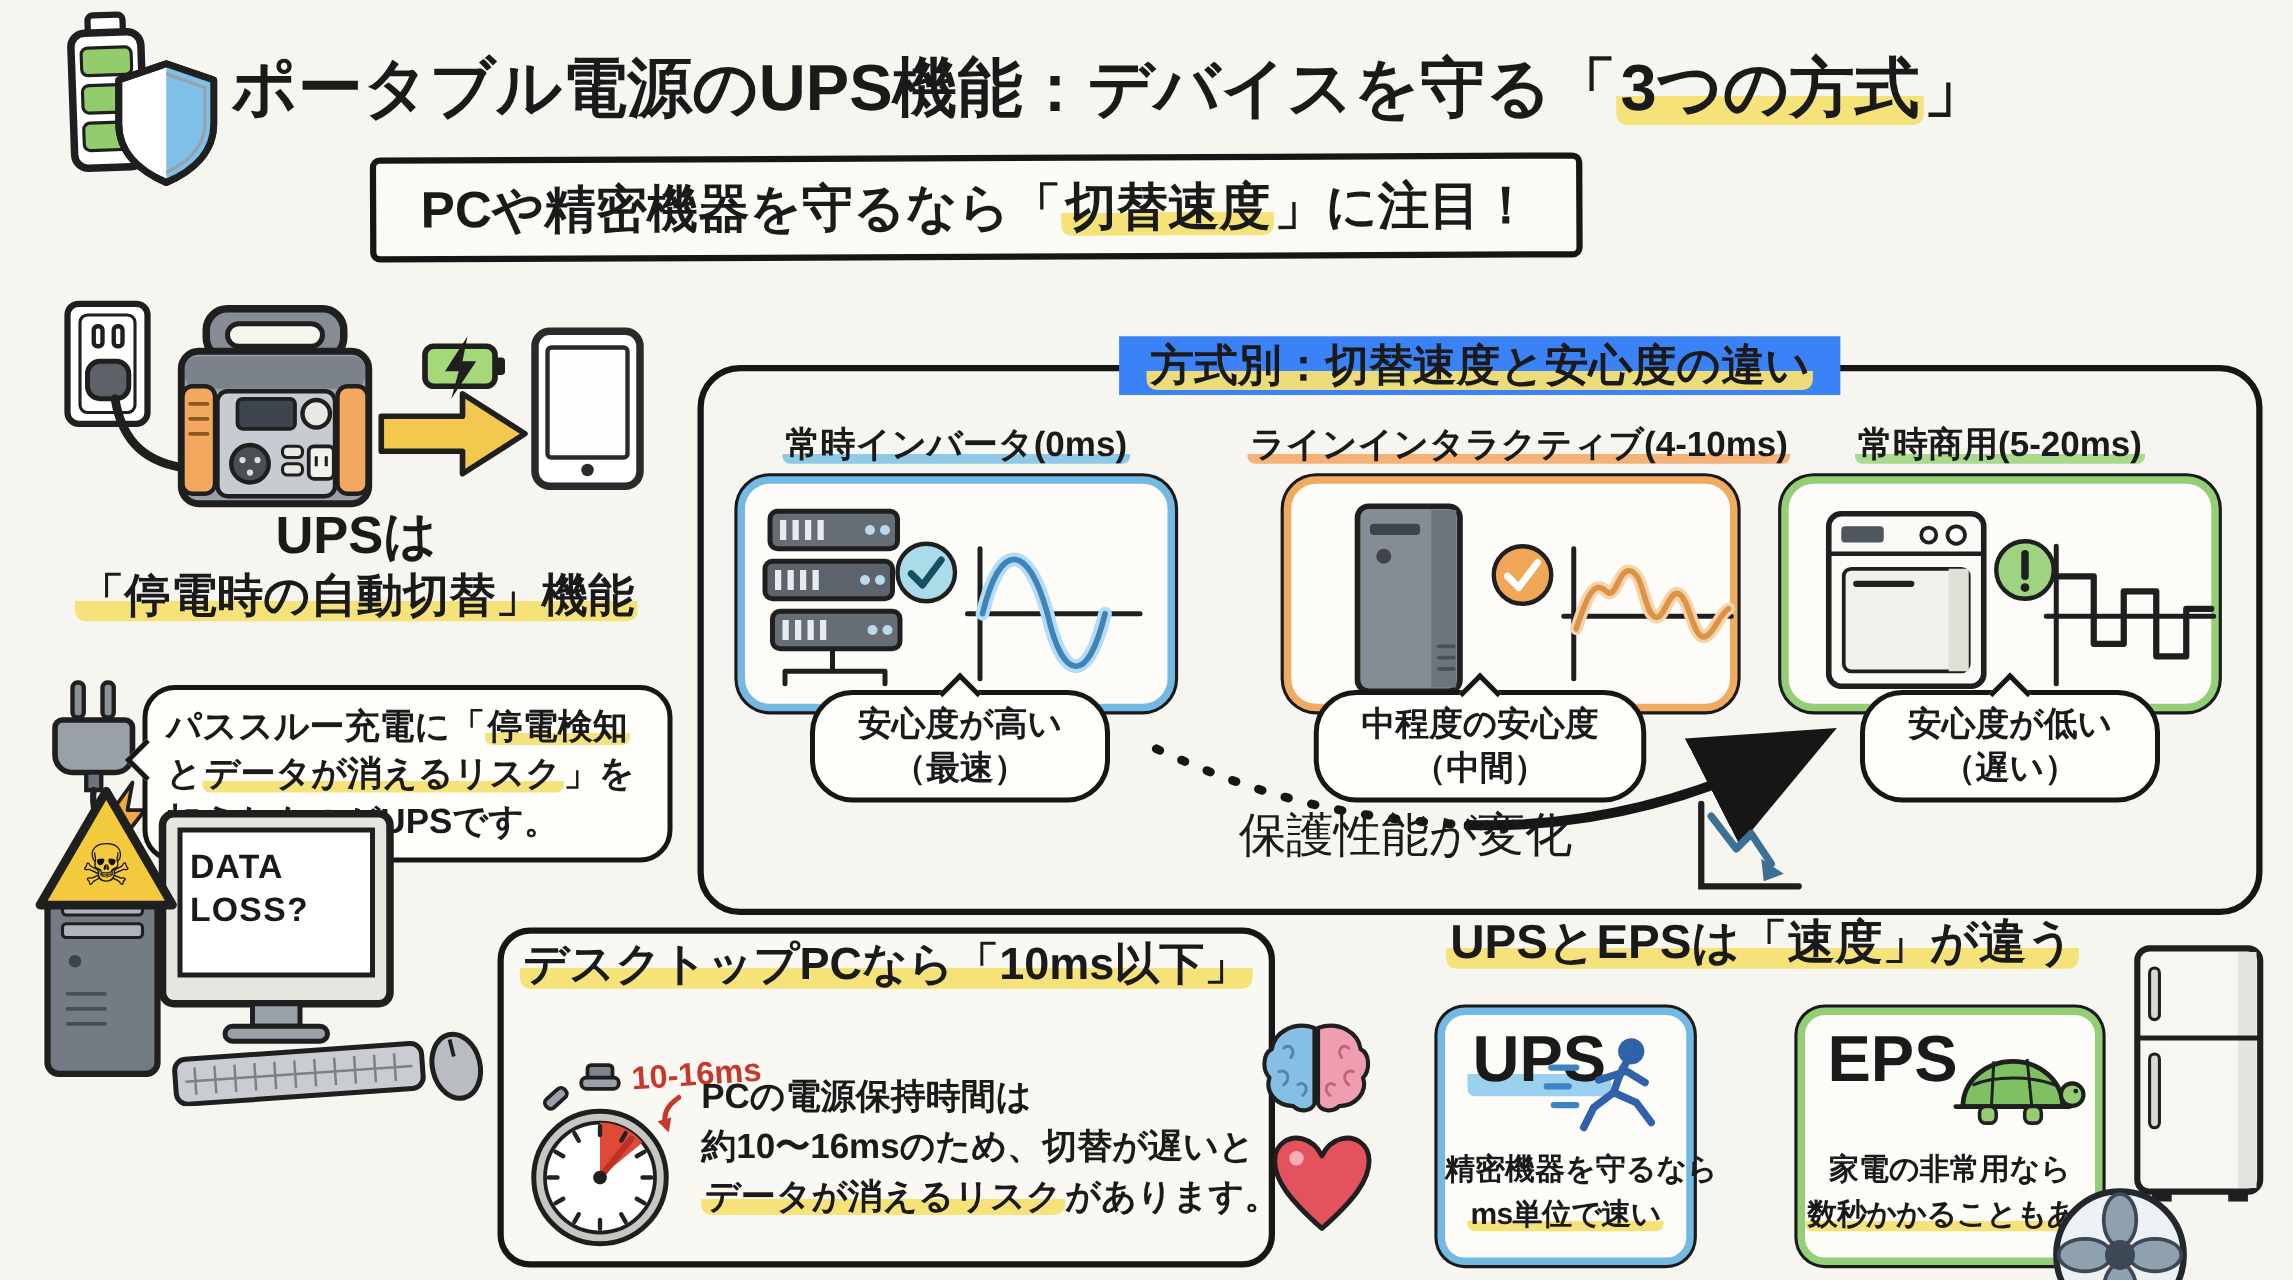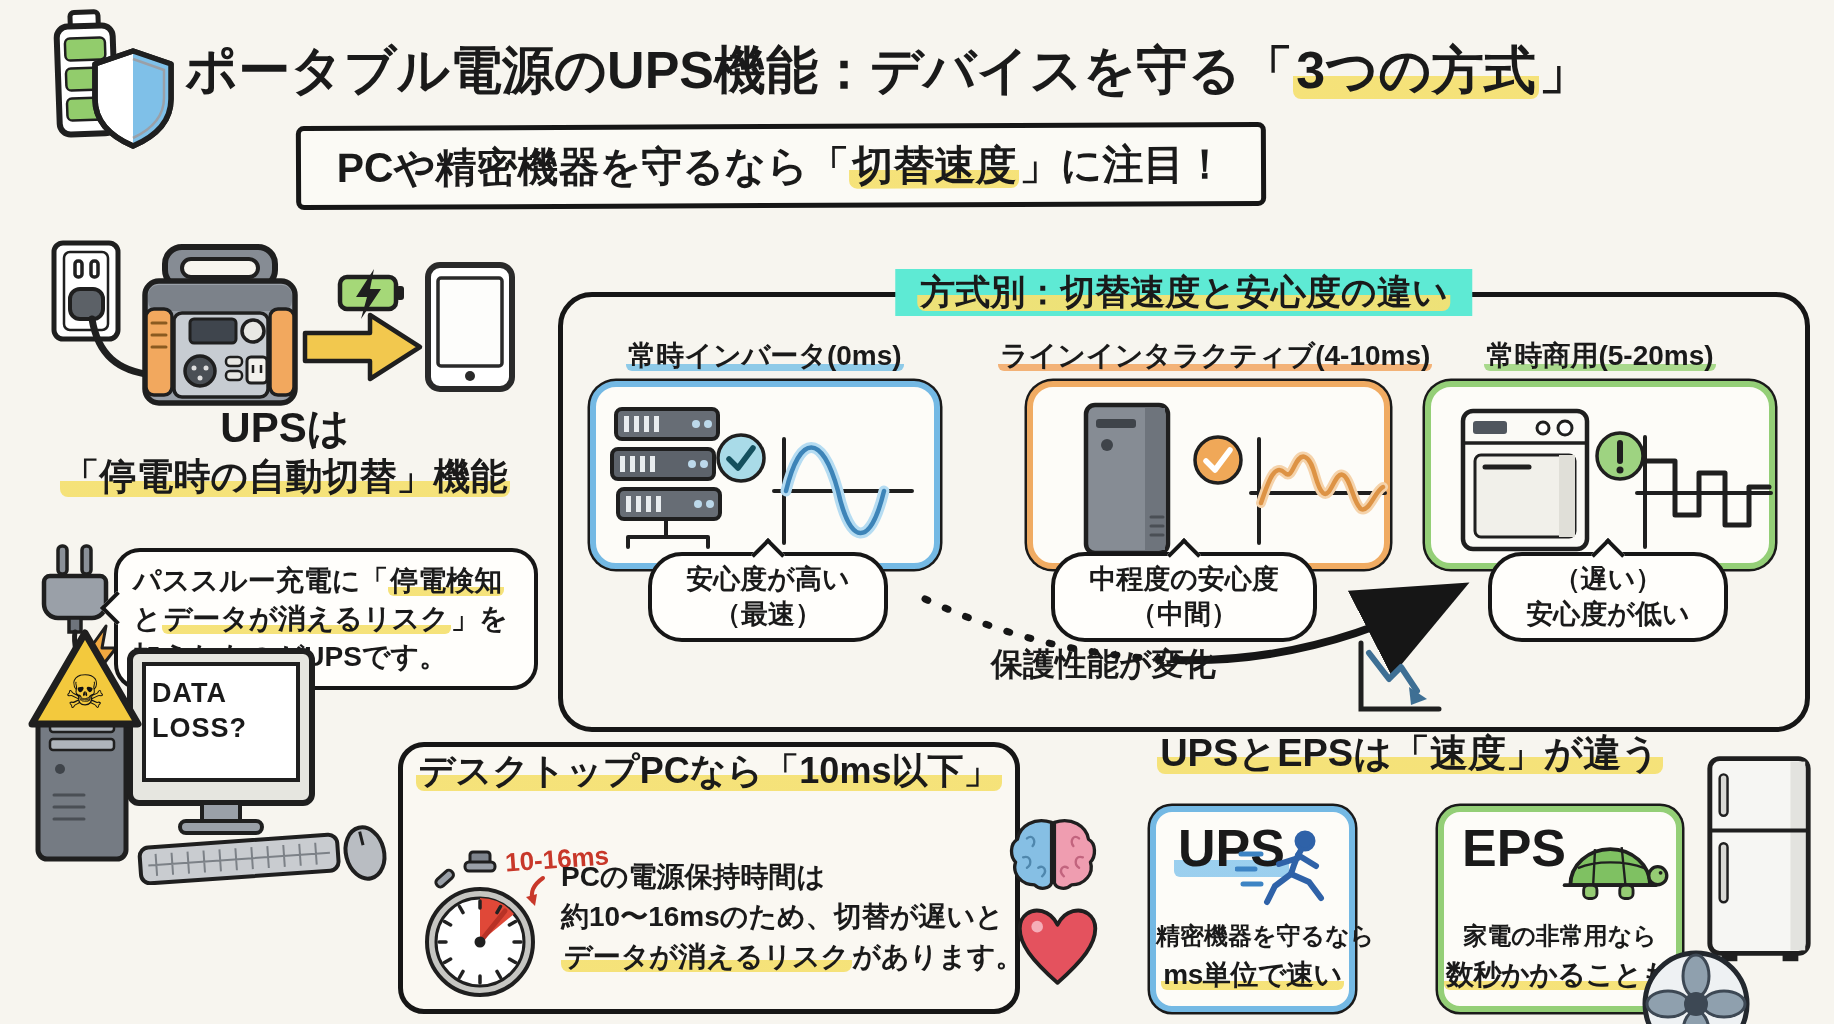--- a/index.html
+++ b/index.html
@@ -24,44 +24,44 @@
   .intro-caption .l2{font-size:37px;line-height:1.35;white-space:nowrap;}
   
   .speech{background:#fffefb;border:4px solid #161616;border-radius:26px;position:absolute;box-sizing:border-box;}
   .tail-left::before{content:"";position:absolute;left:-13px;top:44px;width:20px;height:20px;background:#fffefb;
       border-left:4px solid #161616;border-bottom:4px solid #161616;transform:rotate(45deg);}
   .tail-top::before{content:"";position:absolute;top:-13px;left:50%;margin-left:-12px;width:20px;height:20px;
       background:#fffefb;border-left:4px solid #161616;border-top:4px solid #161616;transform:rotate(45deg);}
   .intro-bubble{left:114px;top:548px;width:424px;padding:10px 15px;font-size:28px;font-weight:800;line-height:1.36;}
   
   .panel{left:558px;top:292px;width:1252px;height:440px;border:5px solid #161616;border-radius:34px;box-sizing:border-box;}
-  .panel-title{position:absolute;top:-28px;left:50%;transform:translateX(-50%);background:#5eead4;
+  .panel-title{position:absolute;top:-28px;left:50%;transform:translateX(-50%);background:#3b82f6;
       padding:0 22px;font-size:35px;font-weight:800;white-space:nowrap;}
   .m-label{position:absolute;text-align:center;font-size:28px;font-weight:800;white-space:nowrap;}
   .m-box{position:absolute;background:#fdfcf8;border-radius:26px;box-sizing:border-box;
       box-shadow:0 0 0 2.5px #1a1a1a;}
   .m-blue  .inner,.b-blue  {border:6px solid #74b9e4;}
   .m-orange .inner,.b-orange{border:6px solid #f0ab62;}
   .m-green .inner,.b-green {border:6px solid #94cf77;}
   .m-bubble{padding:6px 8px;text-align:center;font-size:27px;font-weight:800;line-height:1.3;border-radius:34px;}
-  .protect-caption{font-size:32px;font-weight:700;white-space:nowrap;}
+  .protect-caption{font-size:38px;font-weight:400;white-space:nowrap;}
   
   .monitor-text{left:152px;top:676px;width:150px;font-size:27px;font-weight:800;line-height:1.3;letter-spacing:1px;}
   .pc-box{left:398px;top:742px;width:622px;height:272px;border:5px solid #161616;border-radius:26px;
       box-sizing:border-box;background:#faf8f2;}
   .pc-box .title{text-align:center;font-size:36px;font-weight:800;white-space:nowrap;}
   .sw-label{left:102px;top:97px;font-size:26px;font-weight:800;color:#c8382a;transform:rotate(-4deg);white-space:nowrap;}
   .pc-desc{left:158px;top:110px;width:456px;font-size:28px;font-weight:800;line-height:1.42;white-space:nowrap;}
   
   .comp-title{left:1130px;top:728px;width:560px;text-align:center;font-size:38px;font-weight:800;white-space:nowrap;}
   .card{position:absolute;background:#fdfcf8;border-radius:22px;box-sizing:border-box;box-shadow:0 0 0 2.5px #1a1a1a;}
   .card .label{position:absolute;left:18px;top:6px;font-size:52px;font-weight:800;}
   .card .lines{position:absolute;left:0;right:0;top:106px;text-align:center;font-weight:800;}
   .card .l1{font-size:24px;line-height:1.5;white-space:nowrap;}
-  .card .l2{font-size:28px;line-height:1.5;white-space:nowrap;letter-spacing:-0.5px;}
+  .card .l2{font-size:24px;line-height:1.5;white-space:nowrap;letter-spacing:-0.5px;}
 </style>
 </head>
 <body>
 
 <div class="canvas">
 
   <svg class="abs" style="left:44px;top:6px;transform:rotate(-2deg);" width="84" height="136" viewBox="0 0 84 136">
     <rect x="28" y="6" width="28" height="16" rx="4" fill="#fff" stroke="#1f1f1f" stroke-width="5"></rect>
     <rect x="14" y="20" width="56" height="108" rx="11" fill="#fff" stroke="#1f1f1f" stroke-width="6"></rect>
     <rect x="22" y="32" width="40" height="22" rx="5" fill="#92cc6c" stroke="#1f1f1f" stroke-width="2.5"></rect>
@@ -240,22 +240,22 @@
 
     <div class="speech tail-top m-bubble" style="left:85px;top:255px;width:240px;">
       <div>安心度が高い</div>
       <div>（最速）</div>
     </div>
     <div class="speech tail-top m-bubble" style="left:488px;top:255px;width:266px;">
       <div>中程度の安心度</div>
       <div>（中間）</div>
     </div>
     <div class="speech tail-top m-bubble" style="left:925px;top:255px;width:240px;">
+      <div>安心度が低い</div>
       <div>（遅い）</div>
-      <div>安心度が低い</div>
     </div>
 
     <svg class="abs" style="left:330px;top:272px;" width="600" height="120" viewBox="0 0 600 120">
       <defs>
         <marker id="ah" markerWidth="14" markerHeight="12" refX="10" refY="6" orient="auto">
           <polygon points="0,0 14,6 0,12" fill="#161616"></polygon>
         </marker>
       </defs>
       <path d="M32,30 C114,68 184,86 282,91" fill="none" stroke="#161616" stroke-width="7" stroke-linecap="round" stroke-dasharray="3 19"></path>
       <path d="M282,91 C382,94 470,68 548,28" fill="none" stroke="#161616" stroke-width="8" stroke-linecap="round" marker-end="url(#ah)"></path>

